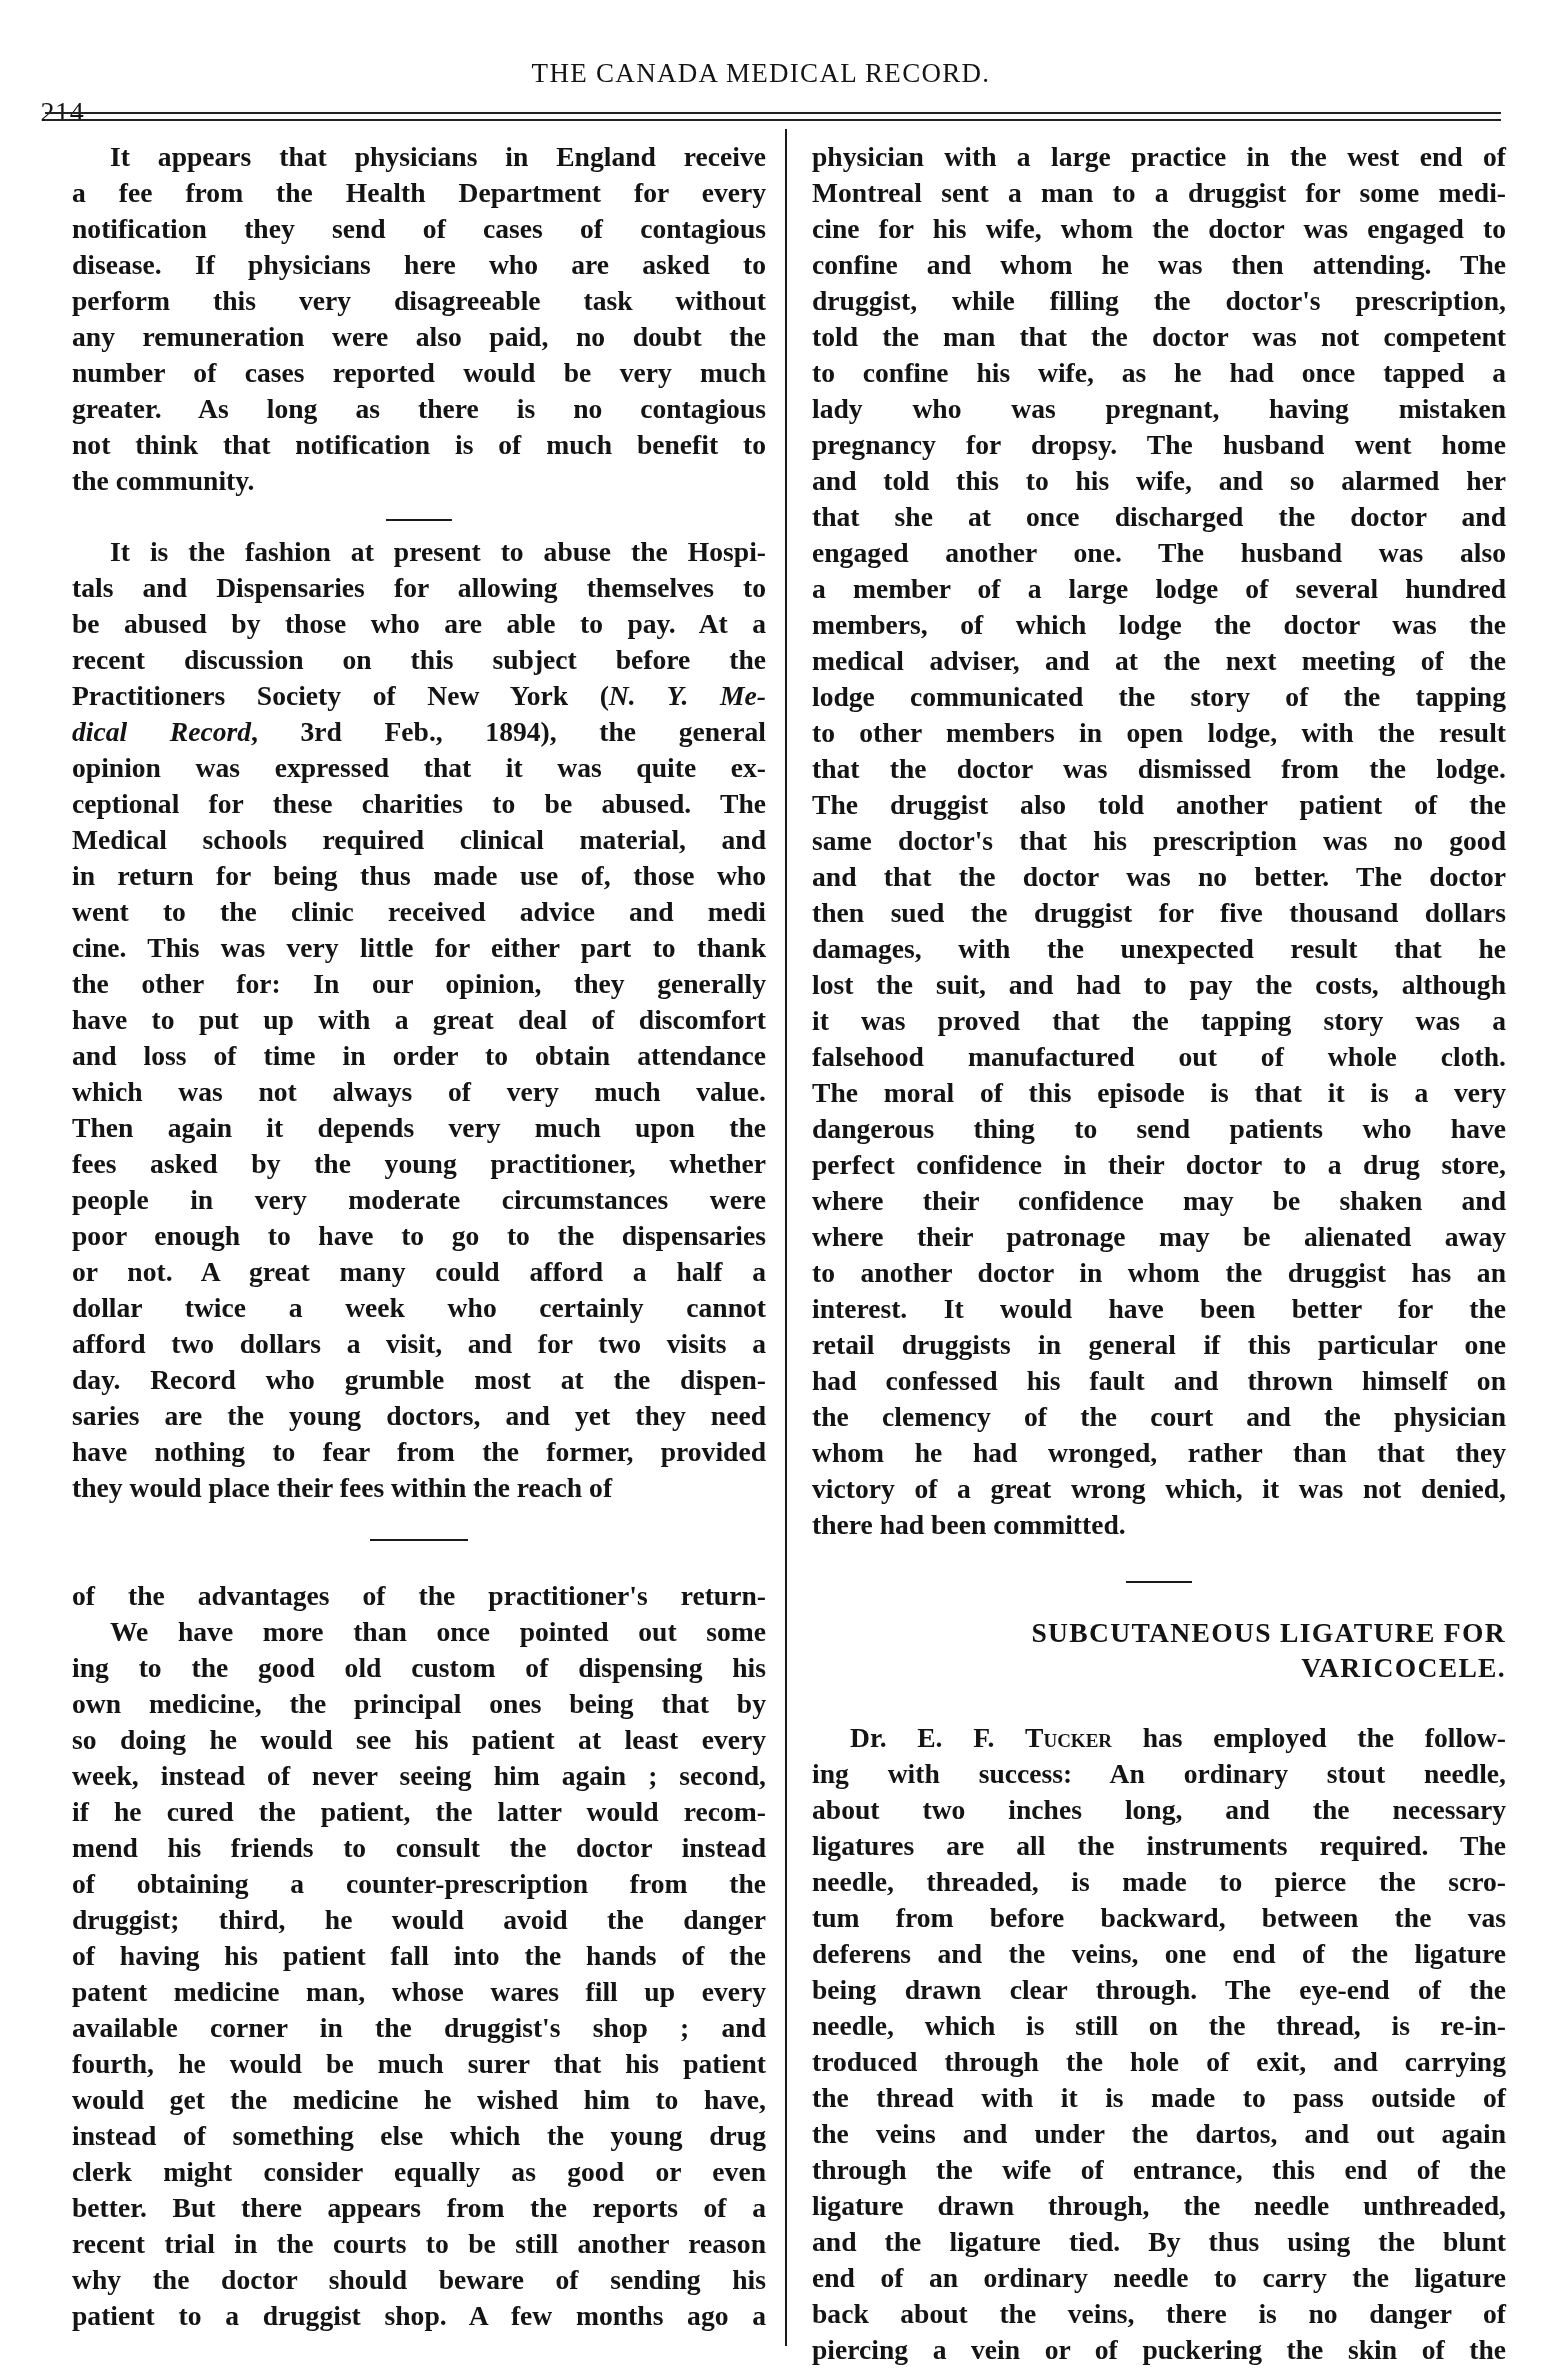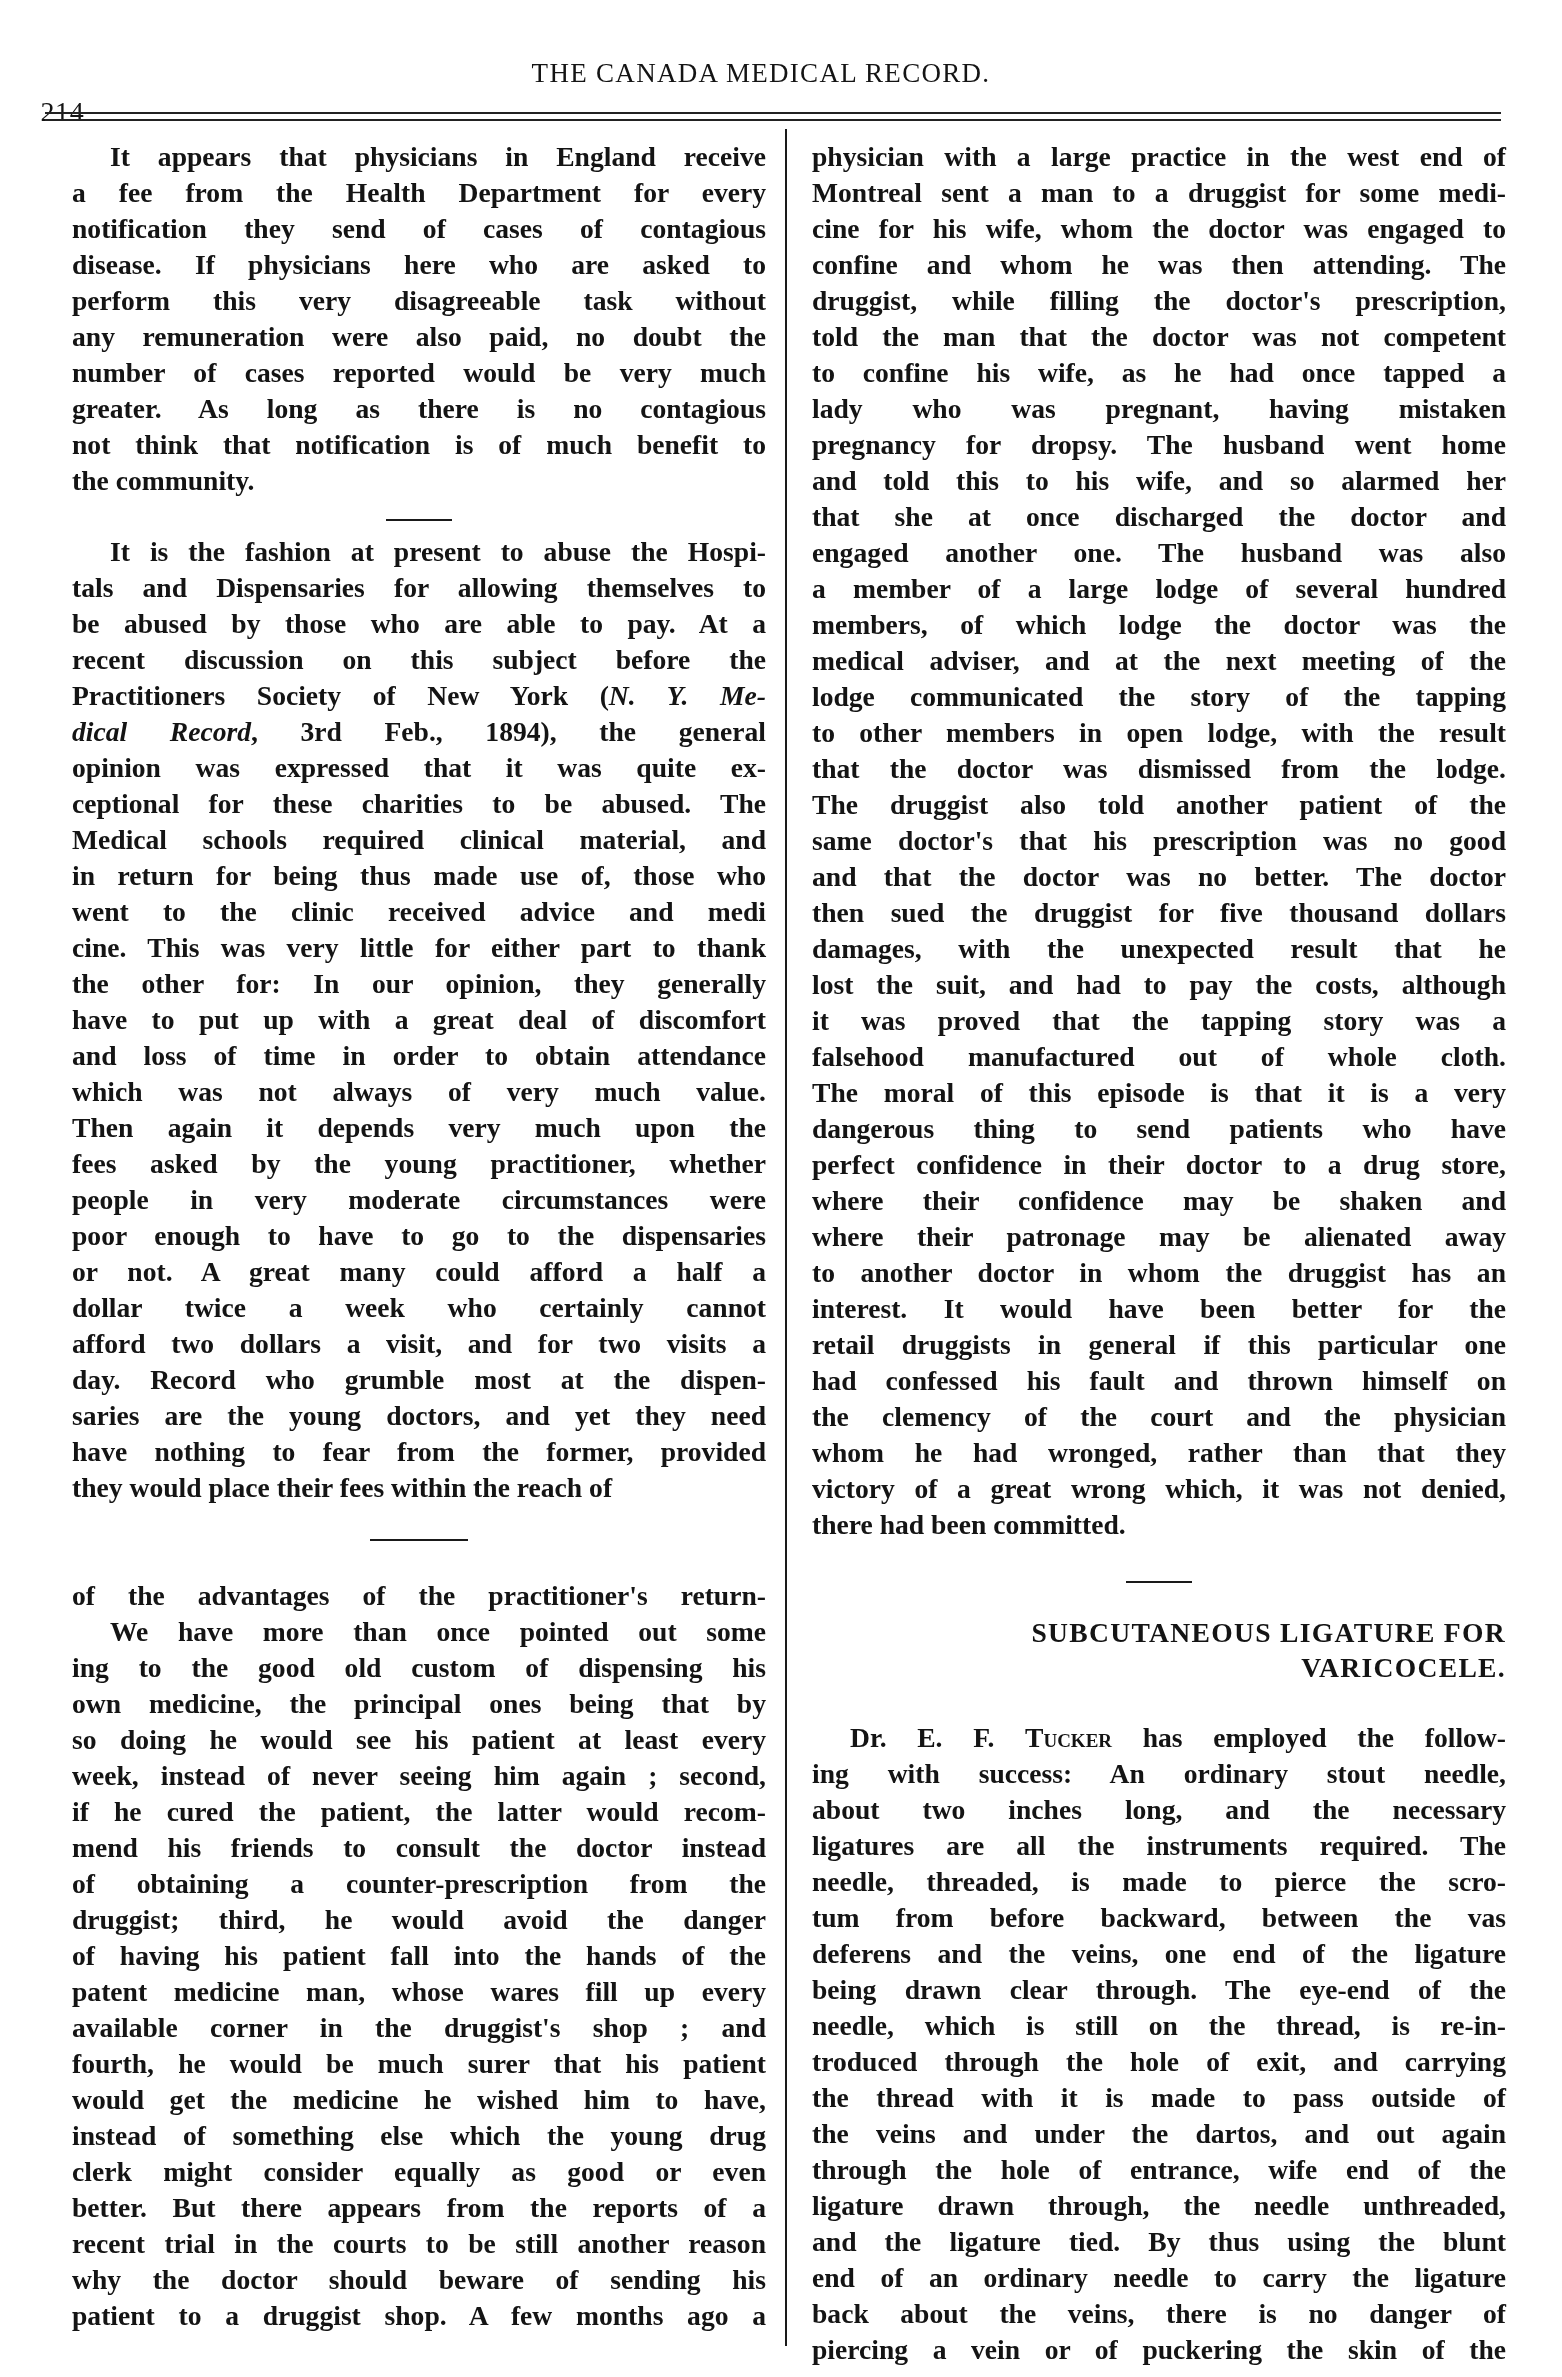--- a/index.html
+++ b/index.html
@@ -165,21 +165,21 @@
     <span class="line">about two inches long, and the necessary</span>
     <span class="line">ligatures are all the instruments required. The</span>
     <span class="line">needle, threaded, is made to pierce the scro-</span>
     <span class="line">tum from before backward, between the vas</span>
     <span class="line">deferens and the veins, one end of the ligature</span>
     <span class="line">being drawn clear through. The eye-end of the</span>
     <span class="line">needle, which is still on the thread, is re-in-</span>
     <span class="line">troduced through the hole of exit, and carrying</span>
     <span class="line">the thread with it is made to pass outside of</span>
     <span class="line">the veins and under the dartos, and out again</span>
-    <span class="line">through the hole of entrance, wife end of the</span>
+    <span class="line">through the wife of entrance, this end of the</span>
     <span class="line">ligature drawn through, the needle unthreaded,</span>
     <span class="line">and the ligature tied. By thus using the blunt</span>
     <span class="line">end of an ordinary needle to carry the ligature</span>
     <span class="line">back about the veins, there is no danger of</span>
     <span class="line">piercing a vein or of puckering the skin of the</span>
   </div>
 </div>
 
 
 </body></html>

